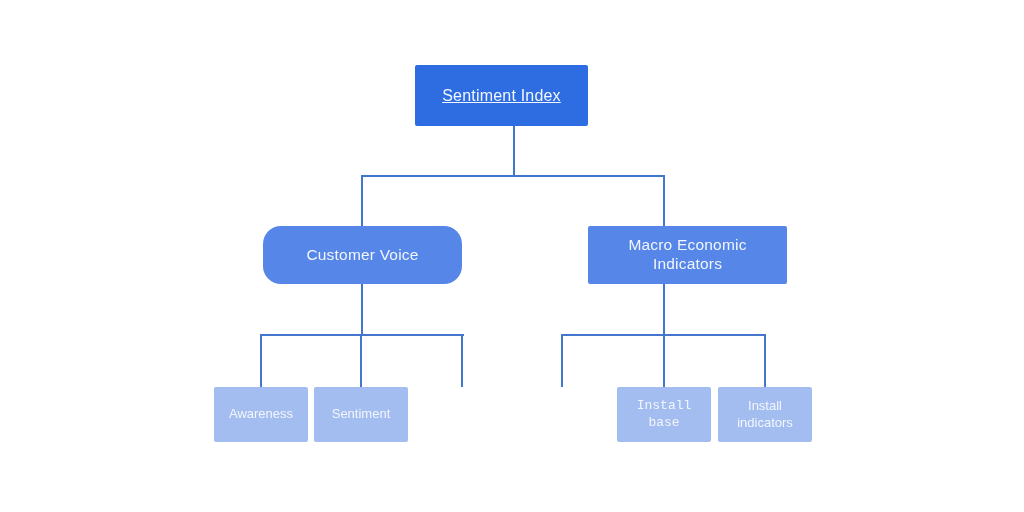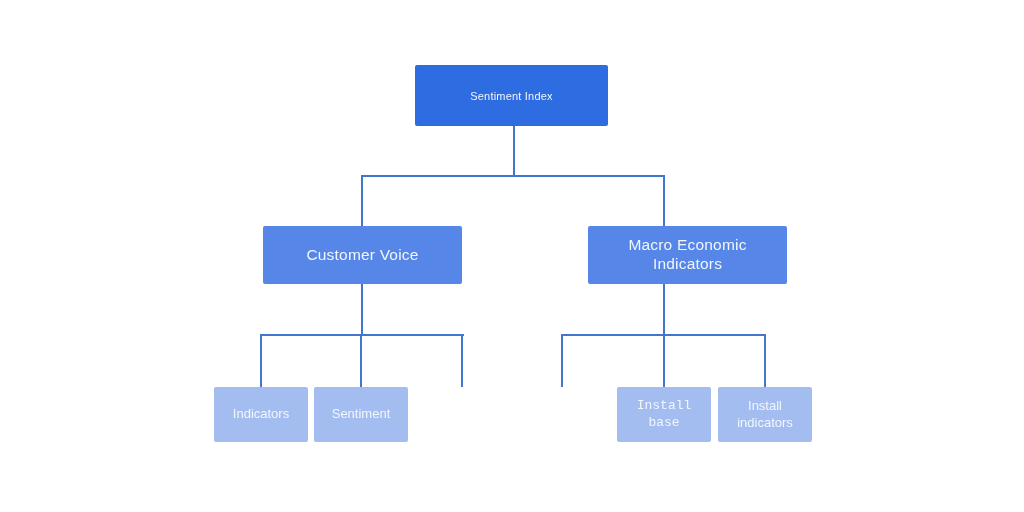--- a/index.html
+++ b/index.html
@@ -26,34 +26,35 @@
     position:absolute;
     display:flex;
     align-items:center;
     justify-content:center;
     text-align:center;
     color:var(--text);
     border-radius:2px;
     box-sizing:border-box;
   }
   .node--root{
-    left:415px; top:65px; width:193px; height:61px;
+    left:415px; top:65px; width:173px; height:61px;
     background:var(--root-fill);
-    font-size:11px;
+    font-size:16px;
     letter-spacing:.2px;
+    text-decoration:underline;
   }
   .node--branch{
     top:226px; width:199px; height:58px;
     background:var(--branch-fill);
     font-size:15.5px;
     letter-spacing:.2px;
     line-height:1.2;
     padding:0 25px;
   }
-  .node--branch.pos-0{left:263px;}
+  .node--branch.pos-0{left:263px;border-radius:18px;}
   .node--branch.pos-1{left:588px;align-items:center;}
   .node--leaf{
     top:387px; width:94px; height:55px;
     background:var(--leaf-fill);
     font-size:13px;
     line-height:1.25;
     padding:0 3px;
   }
   .leaf-0{left:214px;}
   .leaf-1{left:314px;}
@@ -78,21 +79,21 @@
   </div>
 
   <div class="node node--branch pos-0">
     <span>Customer Voice</span>
   </div>
   <div class="node node--branch pos-1">
     <span>Macro Economic Indicators</span>
   </div>
 
   <div class="node node--leaf leaf-0">
-    <span>Indicators</span>
+    <span>Awareness</span>
   </div>
   <div class="node node--leaf leaf-1">
     <span>Sentiment</span>
   </div>
   <div class="node node--leaf leaf-4">
     <span>Install base</span>
   </div>
   <div class="node node--leaf leaf-5">
     <span>Install indicators</span>
   </div>

